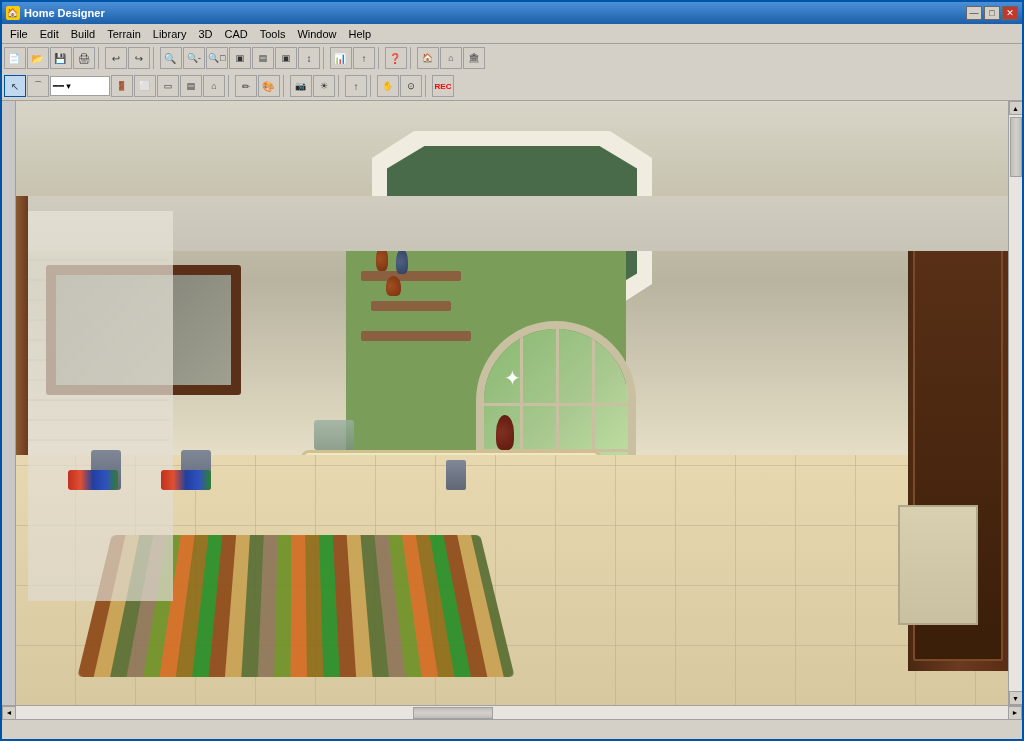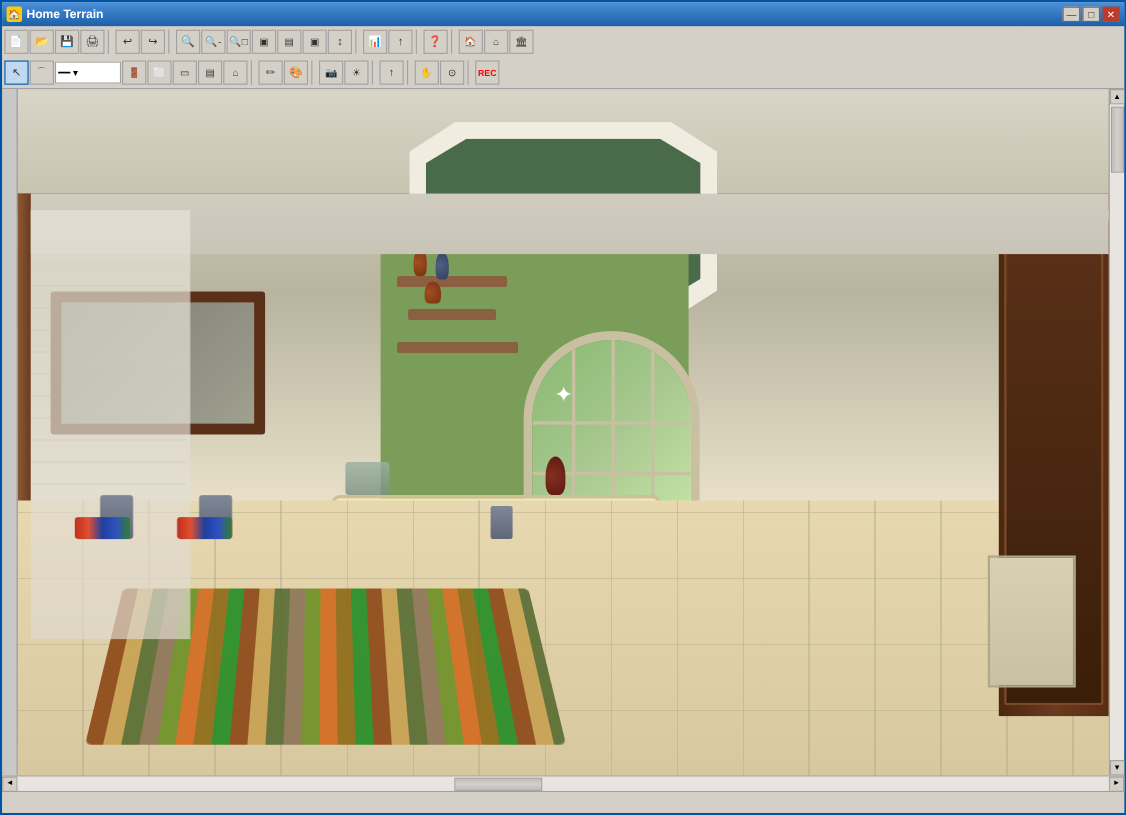--- a/index.html
+++ b/index.html
@@ -516,29 +516,41 @@
     }
   </style>
 </head>
 <body>
 
 <div class="window-frame">
 
   <div class="title-bar">
     <div class="title-bar-left">
       <div class="title-icon">🏠</div>
-      <span>Home Terrain</span>
+      <span>Home Designer</span>
     </div>
     <div class="title-bar-buttons">
       <div class="title-btn minimize">—</div>
       <div class="title-btn maximize">□</div>
       <div class="title-btn close">✕</div>
     </div>
   </div>
 
+  <div class="menu-bar">
+    <div class="menu-item">File</div>
+    <div class="menu-item">Edit</div>
+    <div class="menu-item">Build</div>
+    <div class="menu-item">Terrain</div>
+    <div class="menu-item">Library</div>
+    <div class="menu-item">3D</div>
+    <div class="menu-item">CAD</div>
+    <div class="menu-item">Tools</div>
+    <div class="menu-item">Window</div>
+    <div class="menu-item">Help</div>
+  </div>
 
   <div class="toolbars">
 
     <div class="toolbar-row">
       <div class="tb-btn">📄</div>
       <div class="tb-btn">📂</div>
       <div class="tb-btn">💾</div>
       <div class="tb-btn">🖨</div>
       <div class="tb-separator"></div>
       <div class="tb-btn">↩</div>

